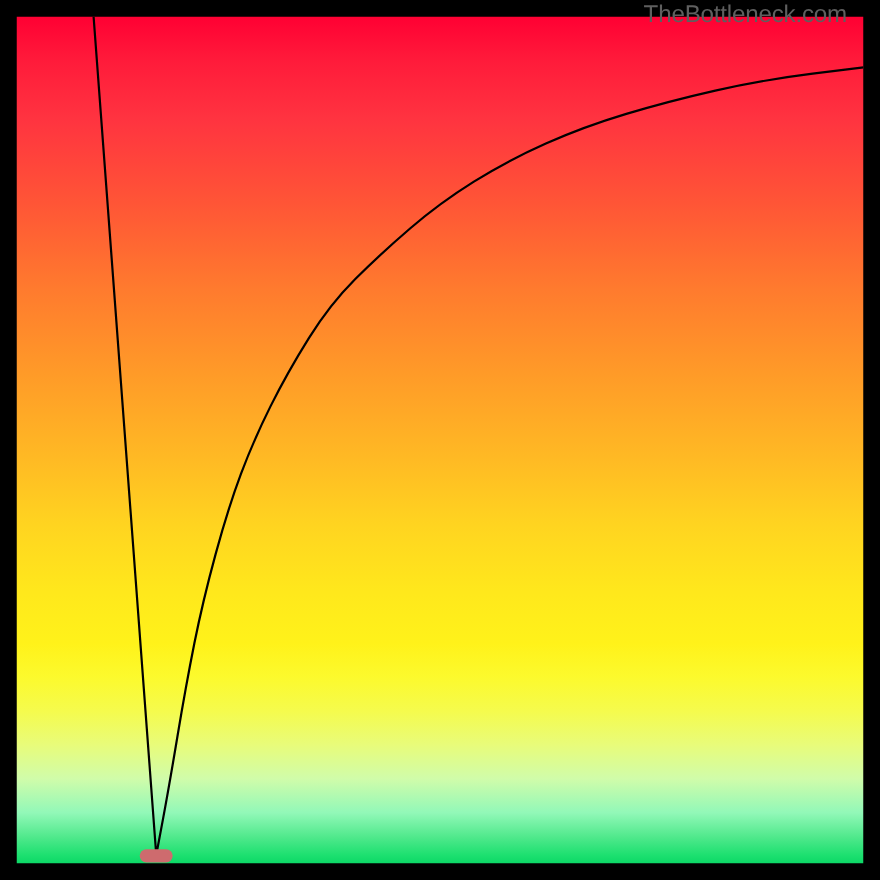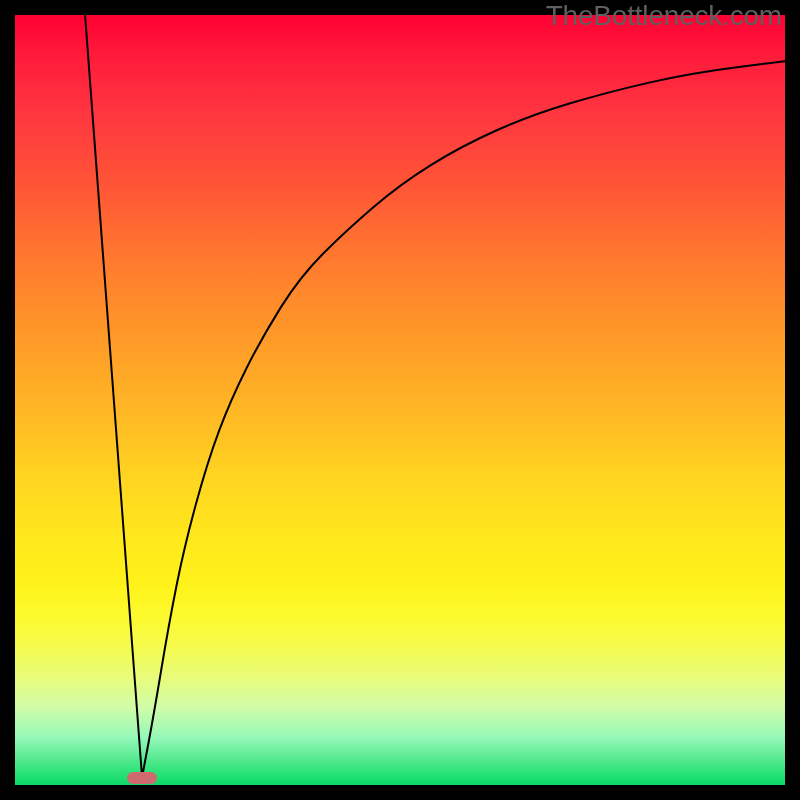--- a/index.html
+++ b/index.html
@@ -39,23 +39,23 @@
       #d0fcaa 90%,
       #92f8b8 94%,
       #4de88a 97%,
       #1de070 99%,
       #0cd866 100%
     );
   }
   .watermark {
     position: absolute;
     top: 0px;
-    right: 18px;
+    right: 30px;
     font-family: Arial, Helvetica, sans-serif;
-    font-size: 28px;
+    font-size: 22px;
     color: #5f5f5f;
     font-weight: 400;
     letter-spacing: -0.2px;
   }
   .marker {
     position: absolute;
     width: 30px;
     height: 12px;
     border-radius: 6px;
     background: #ce6b6e;

